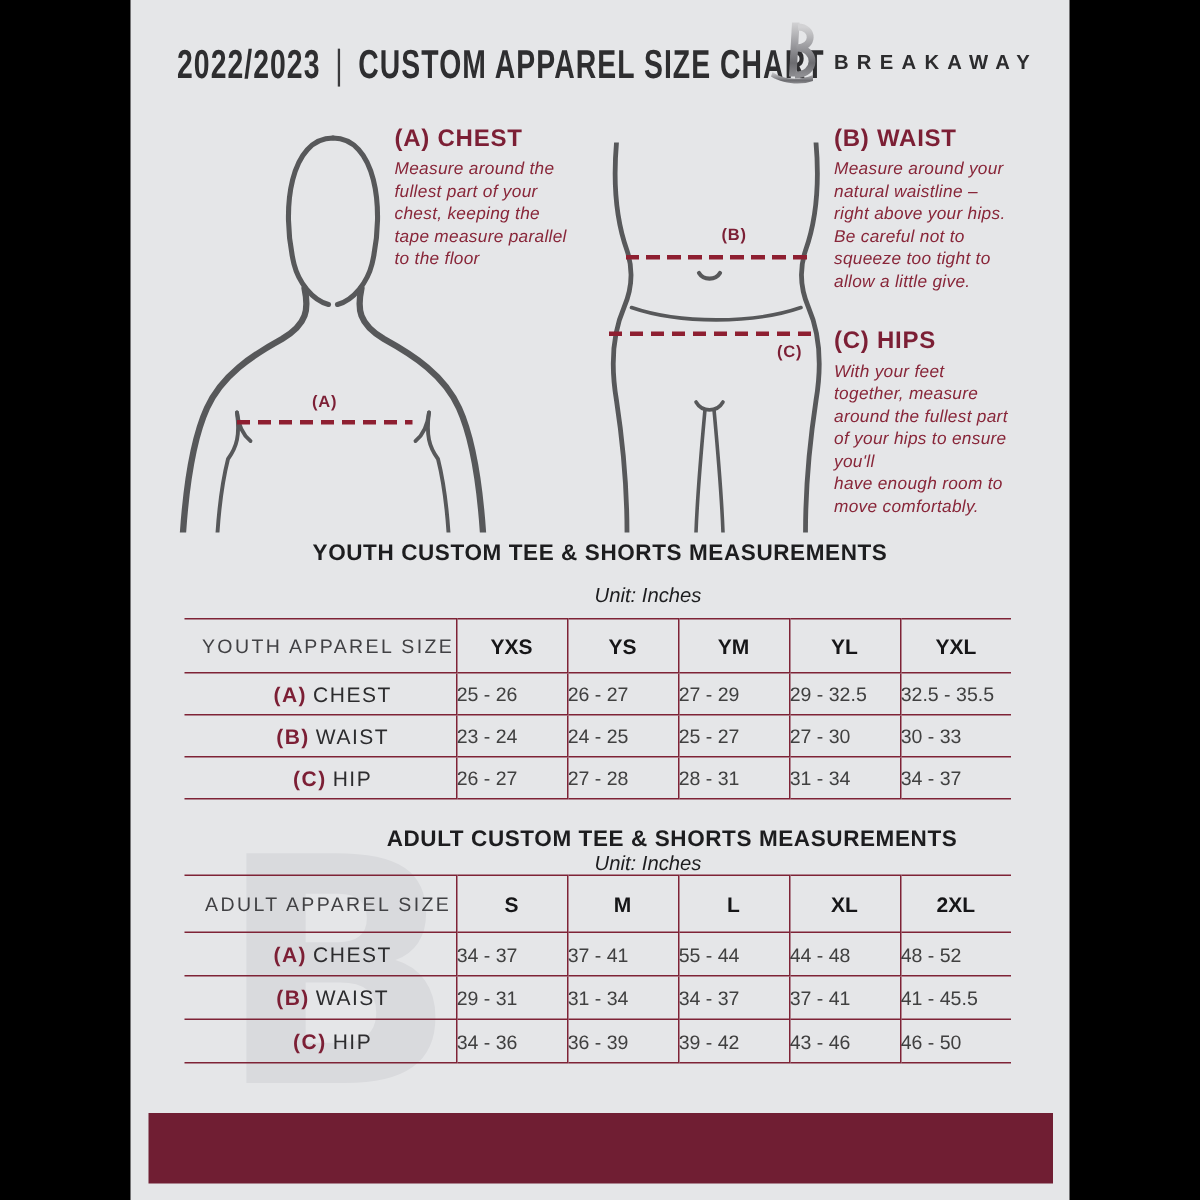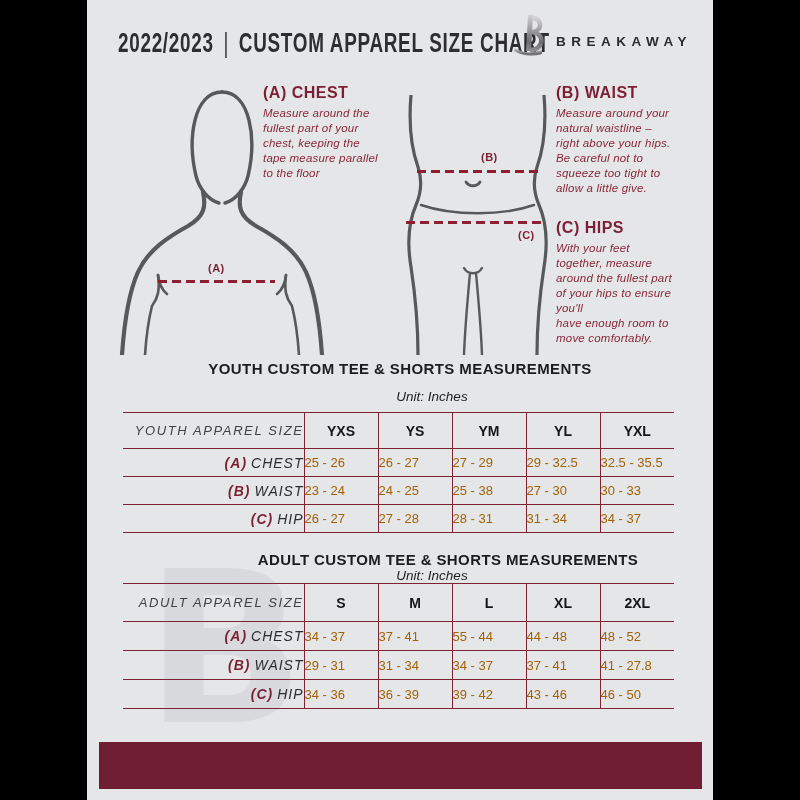--- a/index.html
+++ b/index.html
@@ -57,26 +57,26 @@
     border-top:1.5px solid #7e2336;border-bottom:1.5px solid #7e2336;
   }
   .size-table col.c0{width:181px;}
   .size-table col.cn{width:74px;}
   .size-table tr{border-top:1.5px solid #7e2336;}
   .size-table thead tr{border-top:none;}
   .size-table th,.size-table td{
     border-left:1.5px solid #7e2336;padding:0;vertical-align:middle;
     background:transparent;
   }
-  .size-table th.first,.size-table td.first{border-left:none;text-align:right;padding-left:17px;font-style:italic;}
+  .size-table th.first,.size-table td.first{border-left:none;text-align:center;padding-left:17px;}
   .size-table th.first{
     font-size:13px;font-weight:400;color:#414144;letter-spacing:1.6px;padding-left:11px;
   }
   .size-table th{font-size:14px;font-weight:700;color:#161618;}
-  .size-table td{font-size:13px;color:#a16207;}
+  .size-table td{font-size:13px;color:#404040;}
   .size-table td.first{font-size:14px;color:#2c2c2e;letter-spacing:1px;}
   .size-table td.first .pfx{font-weight:700;color:#7c1f35;margin-right:4px;}
   .t-youth thead th{height:35px;}
   .t-youth tbody td{height:27px;}
   .t-adult thead th{height:37px;}
   .t-adult tbody td{height:28px;}
   
   .footer-bar{
     position:absolute;left:12px;top:742px;width:603px;height:47px;background:#701e33;
   }
@@ -201,21 +201,21 @@
           <td>25 - 26</td>
           <td>26 - 27</td>
           <td>27 - 29</td>
           <td>29 - 32.5</td>
           <td>32.5 - 35.5</td>
         </tr>
         <tr>
           <td class="first"><span class="pfx">(B)</span><span>WAIST</span></td>
           <td>23 - 24</td>
           <td>24 - 25</td>
-          <td>25 - 38</td>
+          <td>25 - 27</td>
           <td>27 - 30</td>
           <td>30 - 33</td>
         </tr>
         <tr>
           <td class="first"><span class="pfx">(C)</span><span>HIP</span></td>
           <td>26 - 27</td>
           <td>27 - 28</td>
           <td>28 - 31</td>
           <td>31 - 34</td>
           <td>34 - 37</td>
@@ -253,21 +253,21 @@
           <td>55 - 44</td>
           <td>44 - 48</td>
           <td>48 - 52</td>
         </tr>
         <tr>
           <td class="first"><span class="pfx">(B)</span><span>WAIST</span></td>
           <td>29 - 31</td>
           <td>31 - 34</td>
           <td>34 - 37</td>
           <td>37 - 41</td>
-          <td>41 - 27.8</td>
+          <td>41 - 45.5</td>
         </tr>
         <tr>
           <td class="first"><span class="pfx">(C)</span><span>HIP</span></td>
           <td>34 - 36</td>
           <td>36 - 39</td>
           <td>39 - 42</td>
           <td>43 - 46</td>
           <td>46 - 50</td>
         </tr>
       </tbody>

